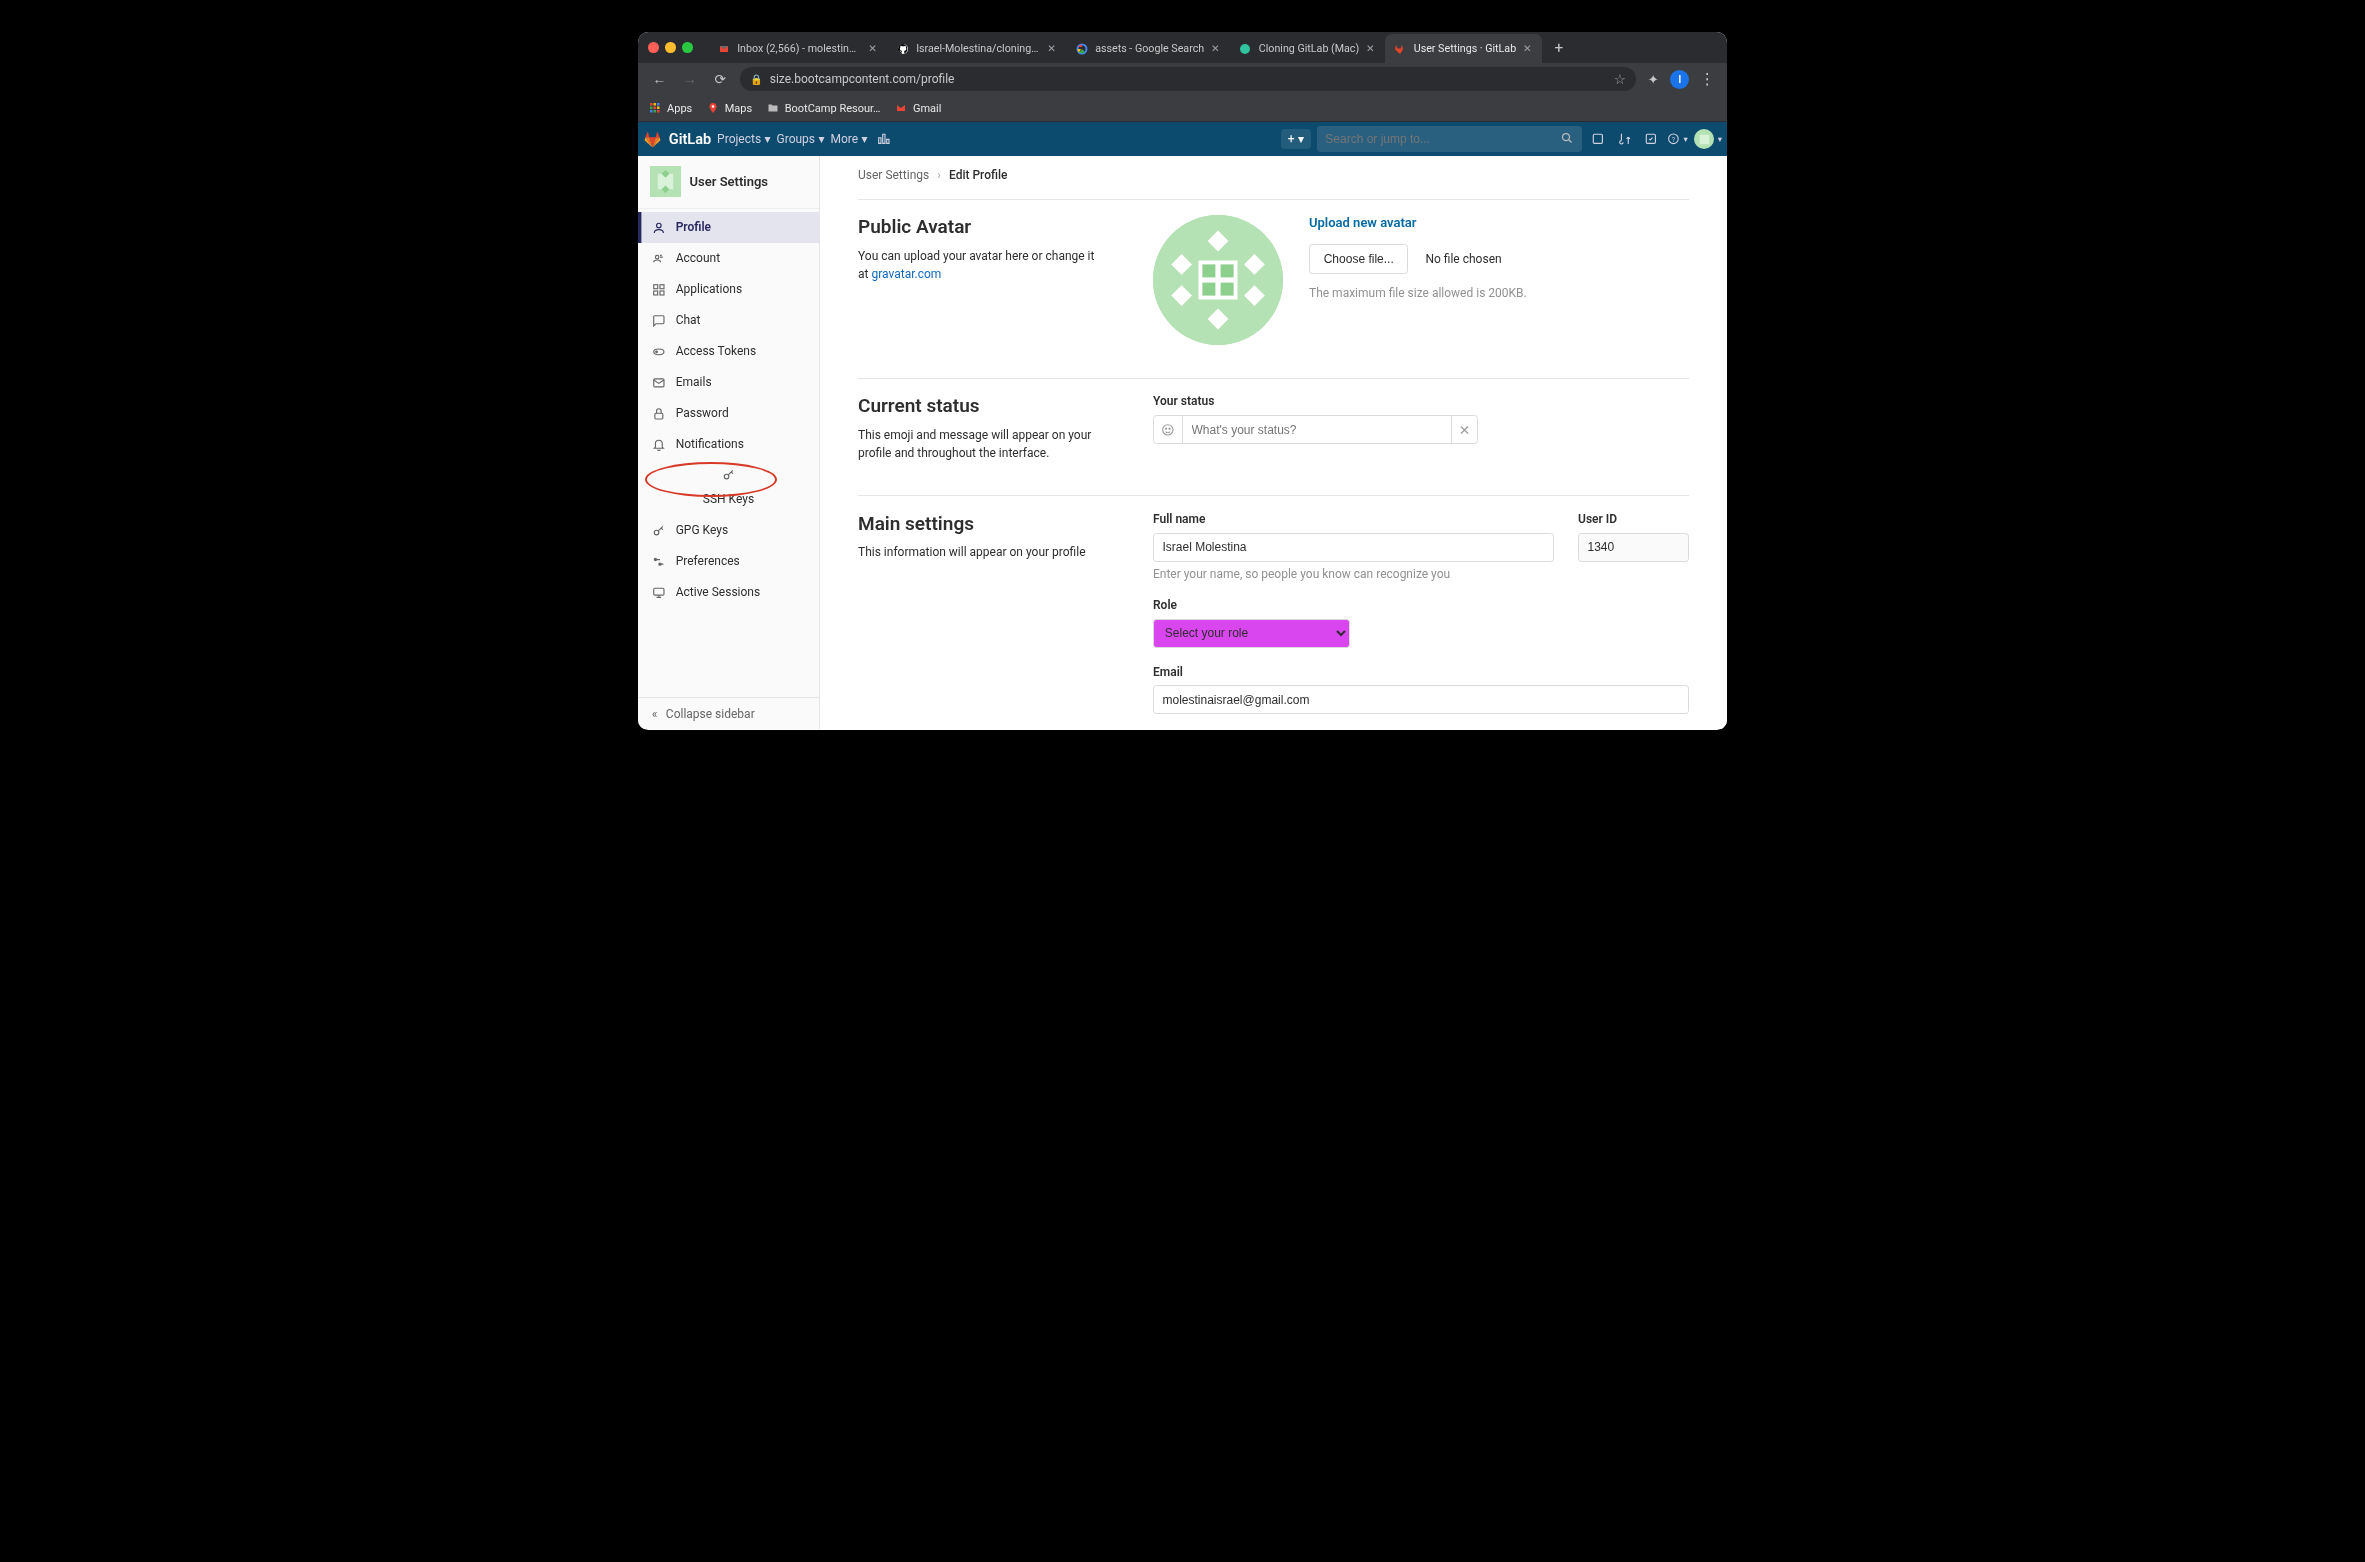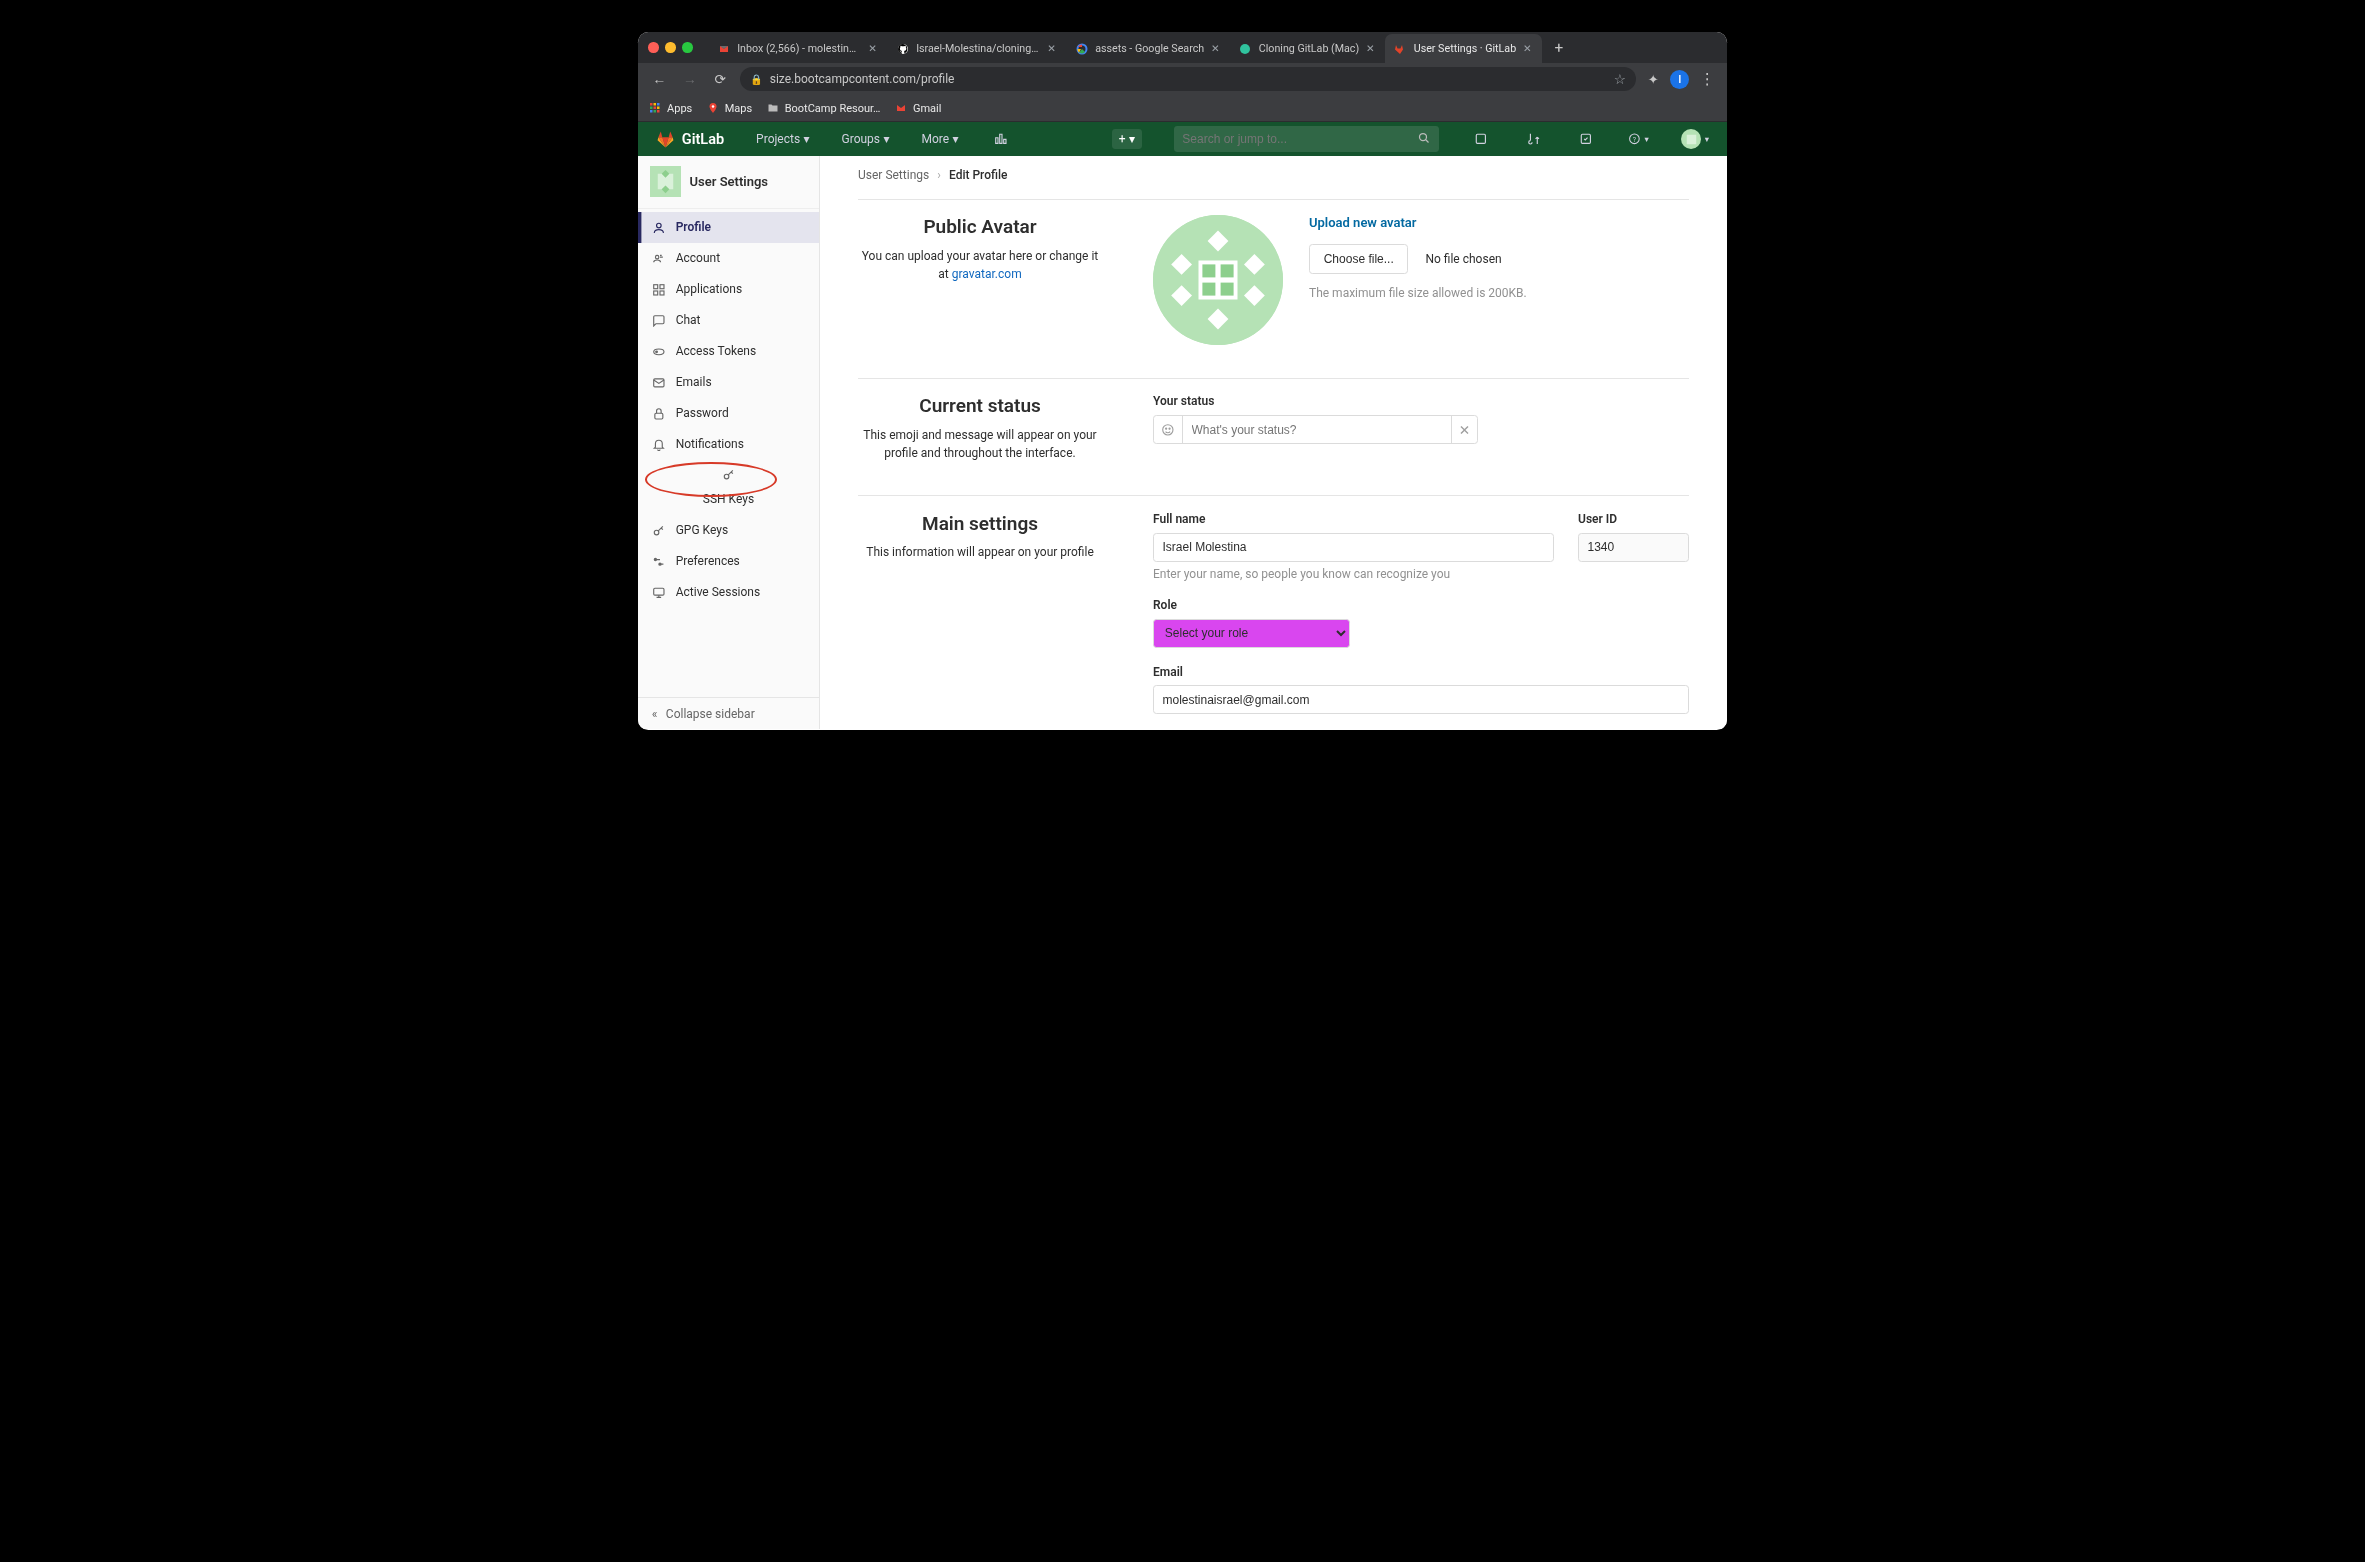--- a/index.html
+++ b/index.html
@@ -25,21 +25,21 @@
 .addr-bar { flex: 1; background: #2b2c2f; border-radius: 13.7px; height: 24px; display: flex; align-items: center; padding: 0 10.3px; gap: 6.8px; }
 .addr-bar .lock { color: #9aa0a6; font-size: 10.3px; }
 .addr-bar .url { color: #c8c8c8; font-size: 12px; white-space: nowrap; }
 .addr-bar .star { margin-left: auto; color: #9aa0a6; }
 .ext-icon { width: 17px; height: 17px; color: #c8c8c8; display: flex; align-items: center; justify-content: center; font-size: 13px; }
 .profile-dot { width: 19px; height: 19px; border-radius: 50%; background: #1a73e8; color: #fff; display: flex; align-items: center; justify-content: center; font-size: 11px; font-weight: 500; }
 .more-dots { width: 19px; color: #c8c8c8; text-align: center; font-size: 15.4px; }
 .bookmarks-row { display: flex; align-items: center; height: 27px; background: #3c3d40; padding: 0 10.3px; gap: 13.7px; font-size: 11px; color: #e8e8e8; border-bottom: 0.9px solid #2b2c2f; }
 .bookmark-item { display: flex; align-items: center; gap: 5.1px; cursor: pointer; }
 .bookmark-icon { width: 13.7px; height: 13.7px; display: flex; align-items: center; justify-content: center; font-size: 10.3px; }
-.gitlab-nav { background: #14532d; height: 34px; display: flex; align-items: center; padding: 0 18px; color: #fff; gap: 32px; font-size: 12px; }
+.gitlab-nav { background: #0c4a6e; height: 34px; display: flex; align-items: center; padding: 0 5px; color: #fff; gap: 6px; font-size: 12px; }
 .gitlab-logo { display: flex; align-items: center; gap: 6.8px; font-weight: 600; font-size: 14.5px; }
 .gitlab-logo-icon { width: 19px; height: 19px; }
 .nav-link { display: flex; align-items: center; gap: 3.4px; color: #d1d1e0; cursor: pointer; }
 .nav-spacer { flex: 1; }
 .plus-btn { background: rgba(255,255,255,0.1); padding: 3.4px 6.8px; border-radius: 3.4px; display: flex; align-items: center; gap: 3.4px; }
 .search-box { background: rgba(255,255,255,0.12); border-radius: 3.4px; height: 26px; width: 265px; display: flex; align-items: center; padding: 0 8.5px; gap: 6.8px; color: #bbb; }
 .search-box input { background: none; border: none; outline: none; color: #fff; flex: 1; font-size: 12px; }
 .nav-icon-btn { color: #d1d1e0; width: 20.5px; display: flex; align-items: center; justify-content: center; font-size: 13px; cursor: pointer; }
 .q-badge { display: flex; align-items: center; gap: 3.4px; }
 .user-avatar { width: 20.5px; height: 20.5px; border-radius: 50%; background: #b5e2b5; display: flex; align-items: center; justify-content: center; }
@@ -55,21 +55,21 @@
 .sidebar-icon { width: 13.7px; height: 13.7px; color: #666; display: flex; align-items: center; justify-content: center; }
 .sidebar-item.circled { position: relative; flex-direction: column; }
 .sidebar-item.circled::after { content: ''; position: absolute; left: 6.8px; top: 1.7px; width: 128px; height: 31px; border: 2.1px solid #d73a28; border-radius: 50%; pointer-events: none; }
 .collapse-bar { border-top: 0.9px solid #e5e5e5; padding: 8.5px 13.7px; display: flex; align-items: center; gap: 8.5px; font-size: 12px; color: #666; cursor: pointer; }
 .main-content { flex: 1; overflow-y: auto; background: #fff; }
 .breadcrumb { padding: 12px 38px 8.5px; font-size: 12px; color: #666; }
 .breadcrumb .crumb { color: #666; }
 .breadcrumb .sep { margin: 0 5.1px; color: #aaa; }
 .breadcrumb .crumb-active { color: #2e2e2e; font-weight: 500; }
 .section { border-top: 0.9px solid #e5e5e5; margin: 8.5px 38px 0; padding: 15.4px 0 24px; display: flex; gap: 51px; }
-.section-left { width: 244px; flex-shrink: 0; text-align: center; }
+.section-left { width: 244px; flex-shrink: 0; }
 .section-left h2 { font-size: 19px; font-weight: 600; color: #2e2e2e; margin-bottom: 8.5px; }
 .section-left p { font-size: 12px; color: #2e2e2e; line-height: 1.55; }
 .section-left a { color: #1068bf; text-decoration: none; }
 .section-right { flex: 1; }
 .avatar-row { display: flex; gap: 26px; align-items: flex-start; }
 .big-avatar { width: 130px; height: 130px; border-radius: 50%; background: #b5e2b5; display: flex; align-items: center; justify-content: center; flex-shrink: 0; }
 .upload-col { flex: 1; }
 .upload-title { font-size: 13px; font-weight: 600; color: #0369a1; margin-bottom: 14px; }
 .choose-row { display: flex; gap: 17px; align-items: center; margin-bottom: 12px; }
 .choose-btn { background: #fff; border: 0.9px solid #dbdbdb; padding: 6.8px 13.7px; border-radius: 3.4px; font-size: 12px; color: #2e2e2e; cursor: pointer; }

